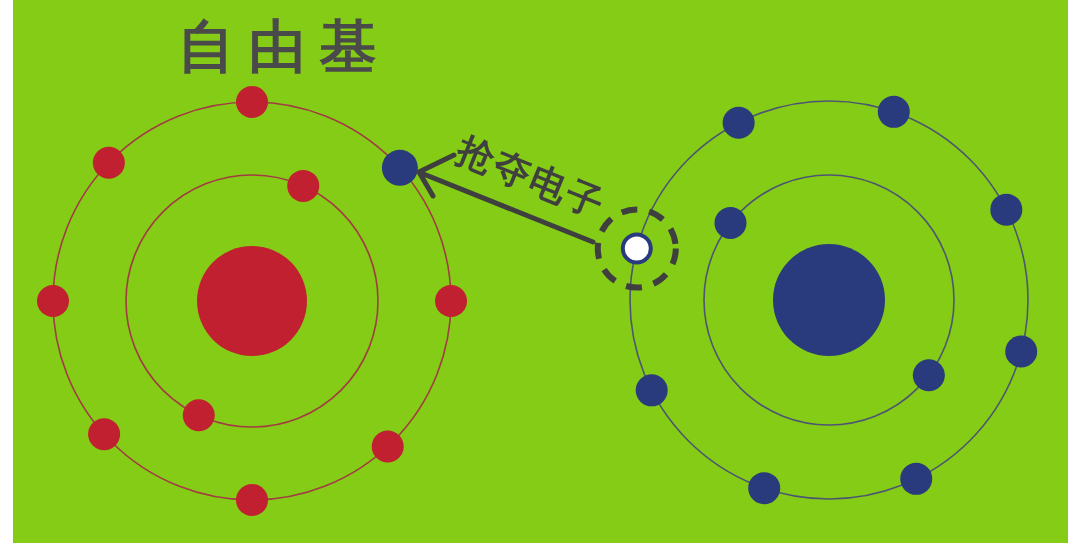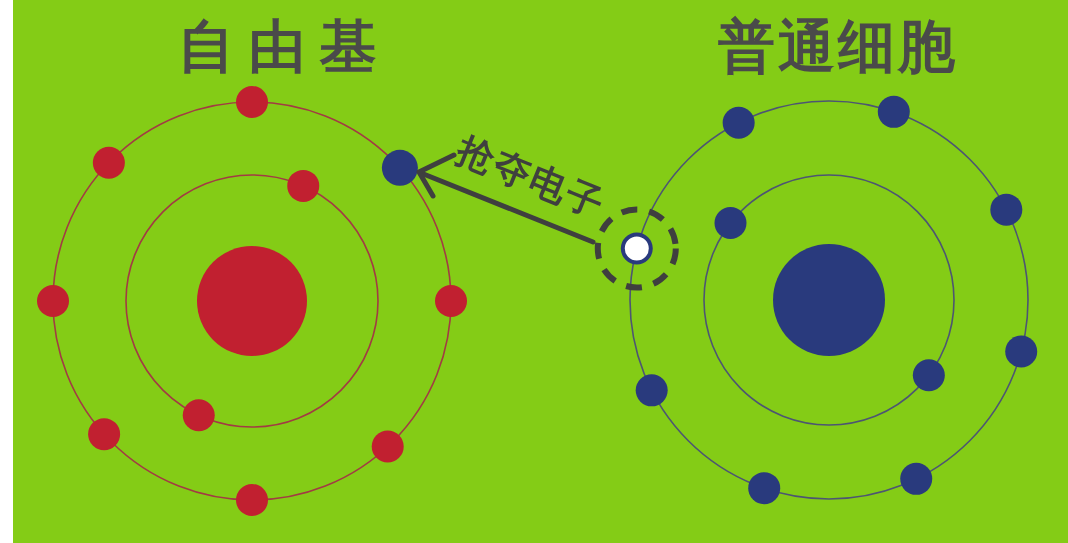--- a/index.html
+++ b/index.html
@@ -30,21 +30,20 @@
     font-weight: bold;
     font-size: 37px;
     letter-spacing: 2px;
   }
 </style>
 </head>
 <body>
 
 <div class="canvas" style="background: #84cc16; margin-left: 13px;">
   <div class="title title-left" style="color: rgb(74, 74, 74);">自由基</div>
-  <div class="title title-right" style="color: rgb(74, 74, 74);">普通细胞</div>
 
   <svg id="diagram" width="1068" height="543" viewBox="0 0 1068 543">
     <g id="atom-0">
         <circle cx="239" cy="301" r="199" fill="none" stroke="#a23b44" stroke-width="1.6"></circle>
         <circle cx="239" cy="301" r="126" fill="none" stroke="#a23b44" stroke-width="1.6"></circle>
         <circle cx="239" cy="301" r="55" fill="#c12030"></circle>
         <circle cx="438" cy="301" r="16" fill="#c12030"></circle>
         <circle cx="239" cy="102" r="16" fill="#c12030"></circle>
         <circle cx="95.85137973260842" cy="162.76298427865956" r="16" fill="#c12030"></circle>
         <circle cx="40" cy="301" r="16" fill="#c12030"></circle>

